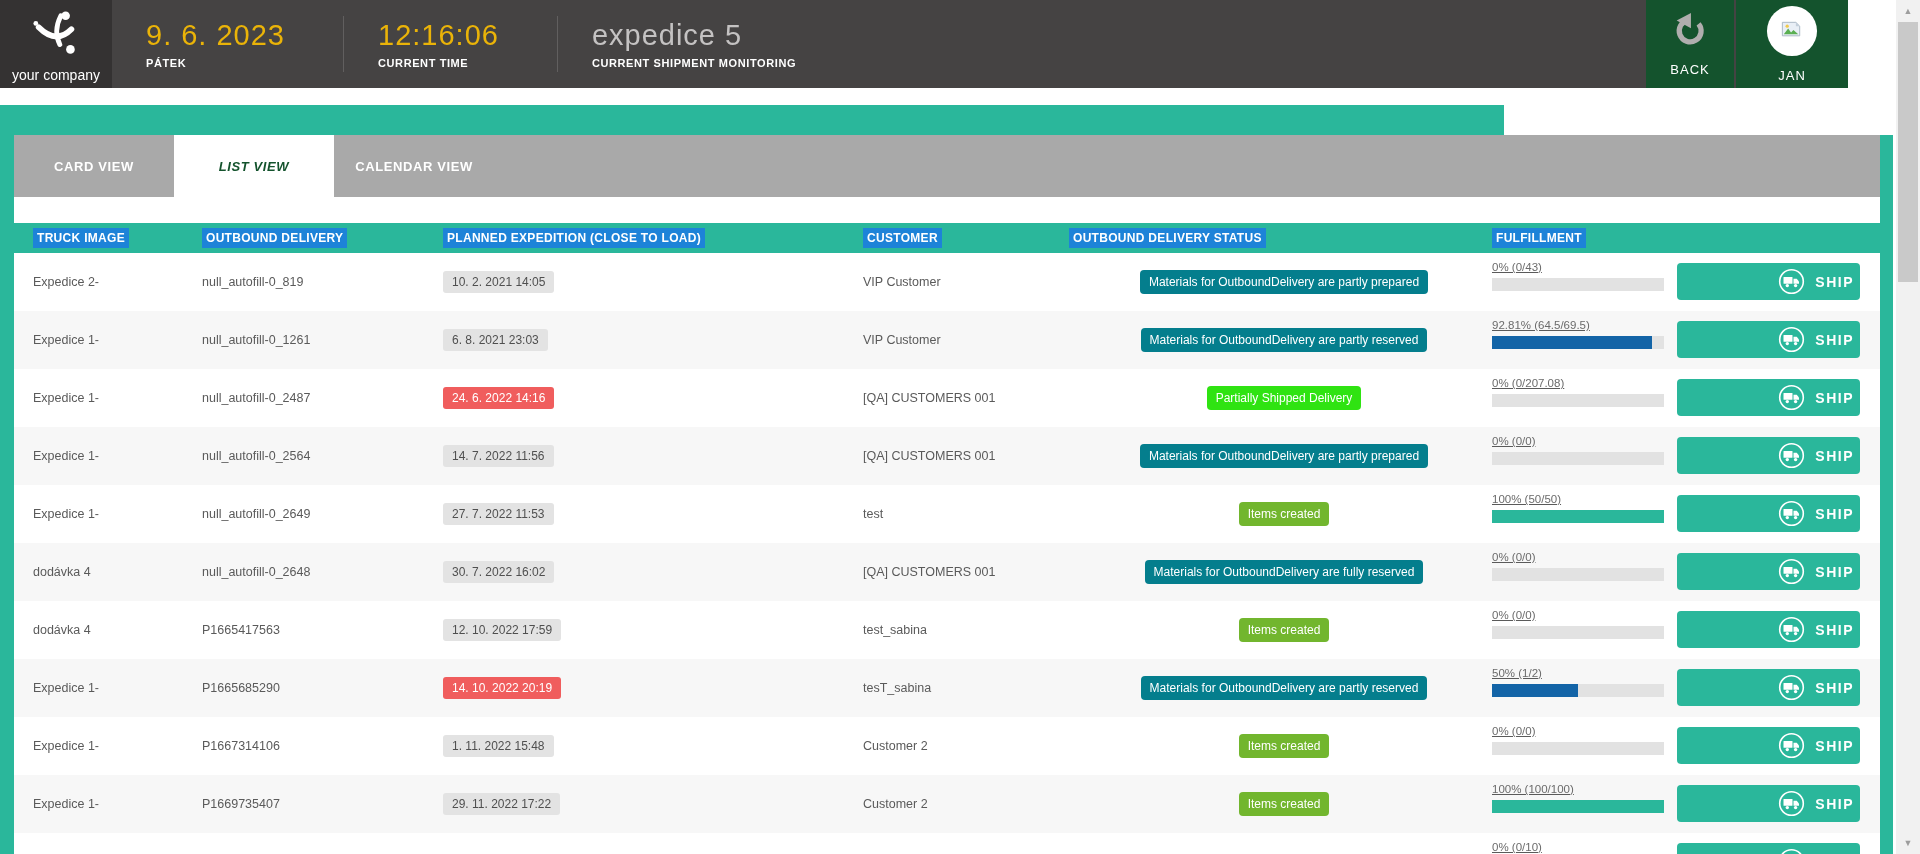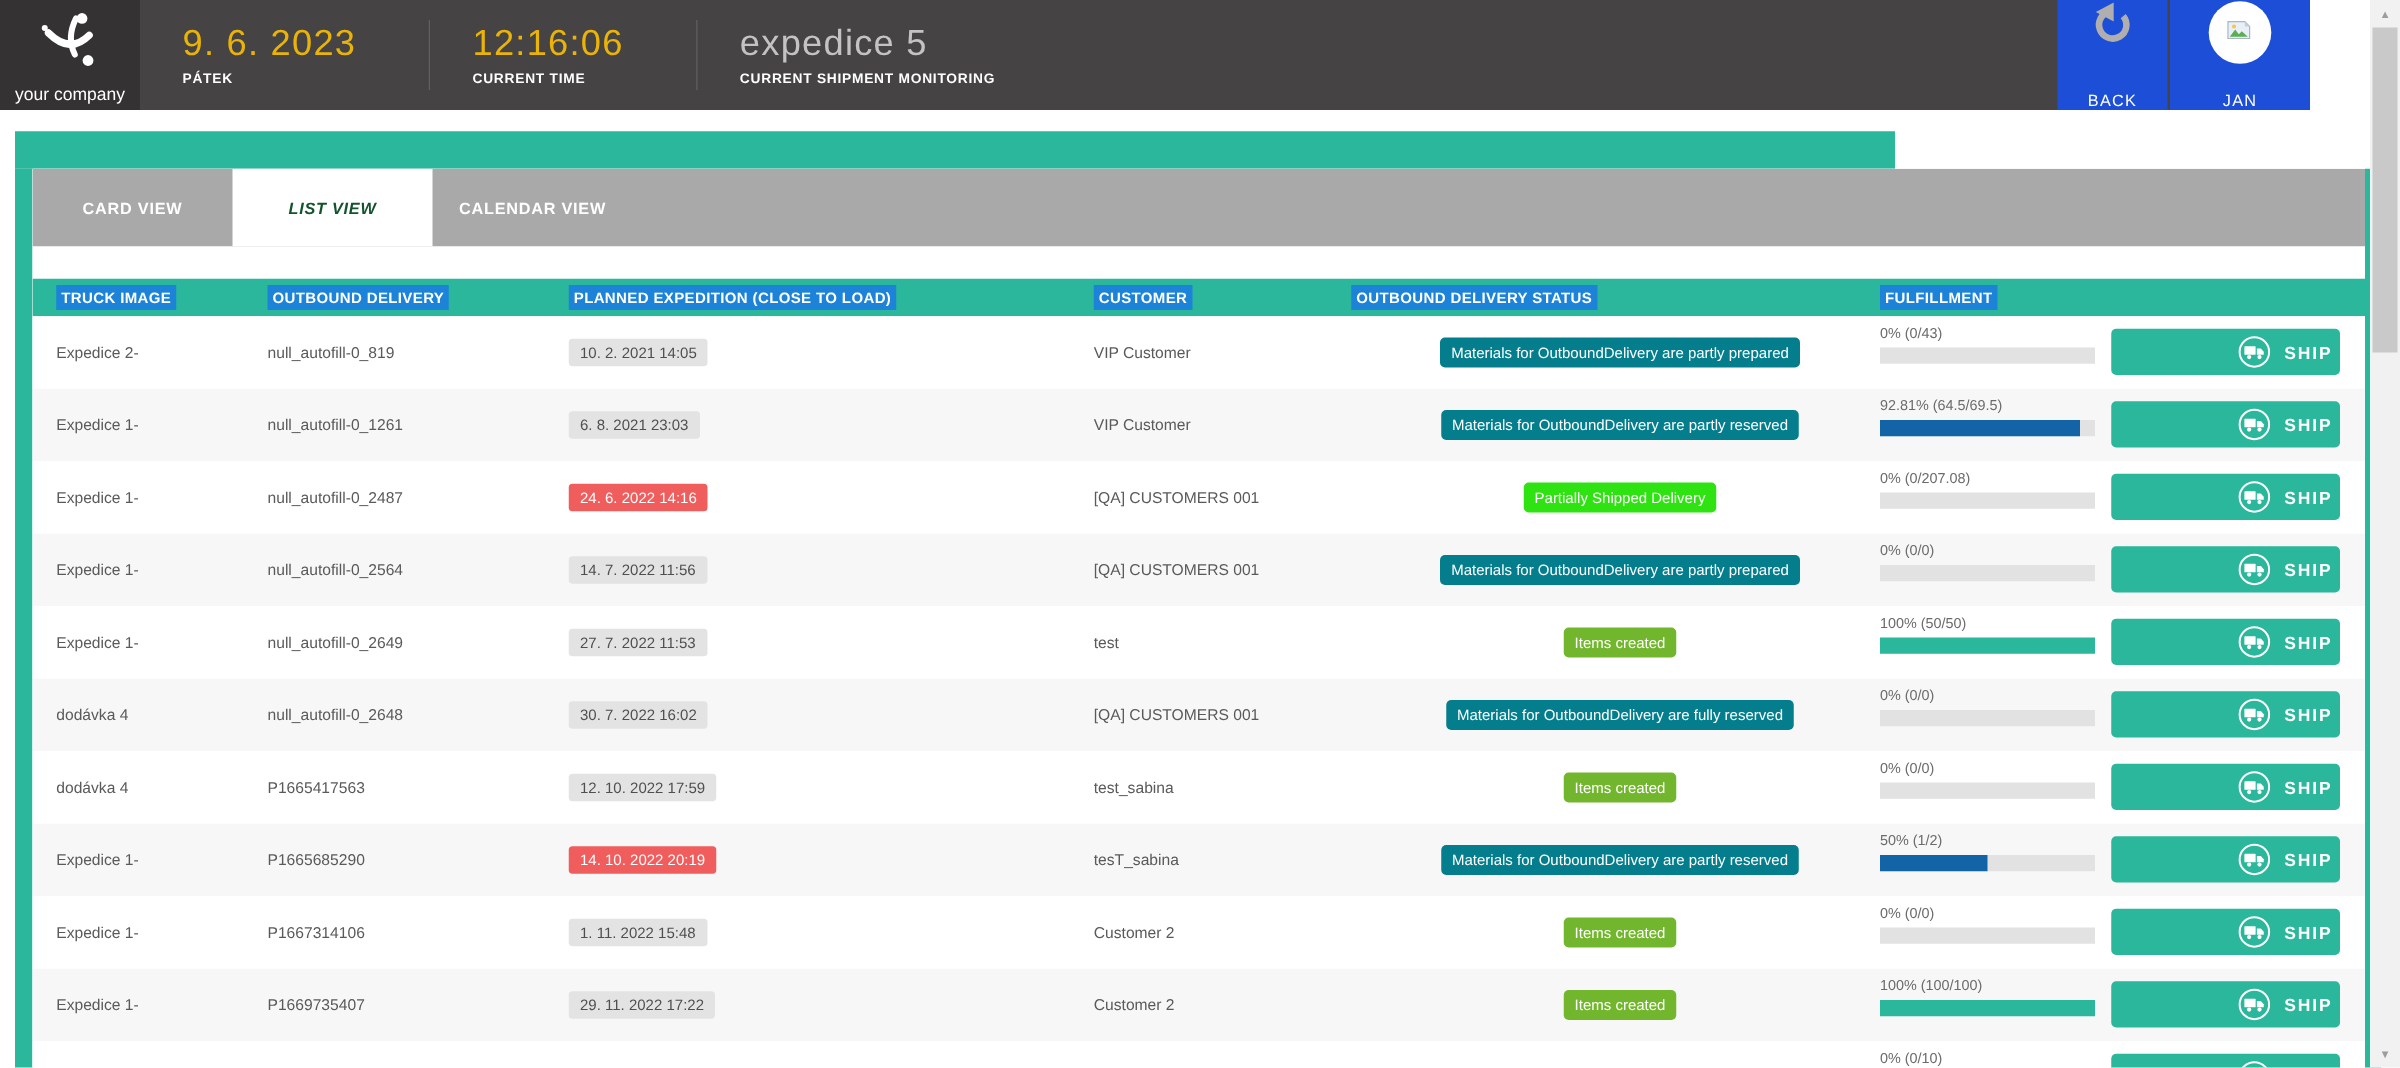--- a/index.html
+++ b/index.html
@@ -13,27 +13,27 @@
   .header { position:absolute; top:0; left:0; width:1848px; height:88px;
     background:#454343; display:flex; align-items:stretch; }
   .logo-block { width:112px; background:#343232; display:flex; flex-direction:column;
     align-items:center; justify-content:flex-end; padding-bottom:5px; gap:3px; flex:none; }
   .logo-text { color:#ffffff; font-size:14px; white-space:nowrap; }
   .hblock { display:flex; flex-direction:column; justify-content:center; padding:0 58px 0 34px; gap:5px; }
   .hbig { font-size:29px; color:#eab308; letter-spacing:1px; white-space:nowrap; }
   .hsmall { font-size:11px; color:#ffffff; font-weight:bold; letter-spacing:0.6px; white-space:nowrap; }
   .vsep { width:1px; height:56px; background:#615f5f; align-self:center; flex:none; }
   .spacer { flex:1; }
-  .hbtn { width:88px; background:#1d4ed8; display:flex; flex-direction:column; align-items:center;
-    justify-content:space-between; gap:7px; margin-left:2px; cursor:pointer; flex:none; }
+  .hbtn { width:88px; background:#14532d; display:flex; flex-direction:column; align-items:center;
+    justify-content:center; gap:7px; margin-left:2px; cursor:pointer; flex:none; }
   .hbtn.user { width:112px; }
   .hbtn-label { color:#ffffff; font-size:13px; letter-spacing:1px; }
 
   
-  .green-wrap { position:absolute; top:105px; left:12px; width:1504px; height:749px; }
+  .green-wrap { position:absolute; top:105px; left:0; width:1504px; height:749px; }
   .green-top { height:30px; background:#2ab79b; }
   .wrap-body { display:flex; height:719px; }
   .green-left { width:14px; background:#2ab79b; flex:none; }
   .green-right { width:13px; background:#2ab79b; flex:none; }
   .content { width:1866px; background:#ffffff; overflow:hidden; flex:none; }
 
   
   .tabbar { height:62px; background:#a9a9a9; display:flex; }
   .tab { width:160px; display:flex; align-items:center; justify-content:center;
     color:#ffffff; font-size:13px; font-weight:bold; letter-spacing:0.6px; cursor:pointer; }
@@ -46,21 +46,21 @@
 
   .row { position:relative; height:58px; background:#ffffff; }
   .row.alt { background:#f7f7f7; }
   .cell { position:absolute; top:50%; transform:translateY(-50%); color:#5a5a5a;
     font-size:12.5px; white-space:nowrap; }
   .c-truck { left:19px; }
   .c-del   { left:188px; }
   .c-exp   { left:429px; }
   .c-cust  { left:849px; }
   .c-status{ left:1050px; width:440px; text-align:center; }
-  .c-ful   { left:1478px; top:8px; transform:none; width:172px; }
+  .c-ful   { left:1478px; top:8px; transform:none; width:172px;text-decoration:underline; }
   .c-ship  { left:1663px; top:10px; transform:none; }
 
   .badge-date { background:#e3e3e3; color:#4f4f4f; font-size:12px; padding:4px 9px; border-radius:3px; }
   .badge-date.late { background:#f05d5d; color:#ffffff; }
 
   .badge-status { display:inline-block; color:#ffffff; font-size:12px; padding:5px 9px;
     border-radius:4px; min-width:70px; }
 
   .ful-label { display:block; font-size:11.5px; color:#6b6b6b; margin-bottom:5px; }
   .bar { width:172px; height:13px; background:#e2e2e2; }

